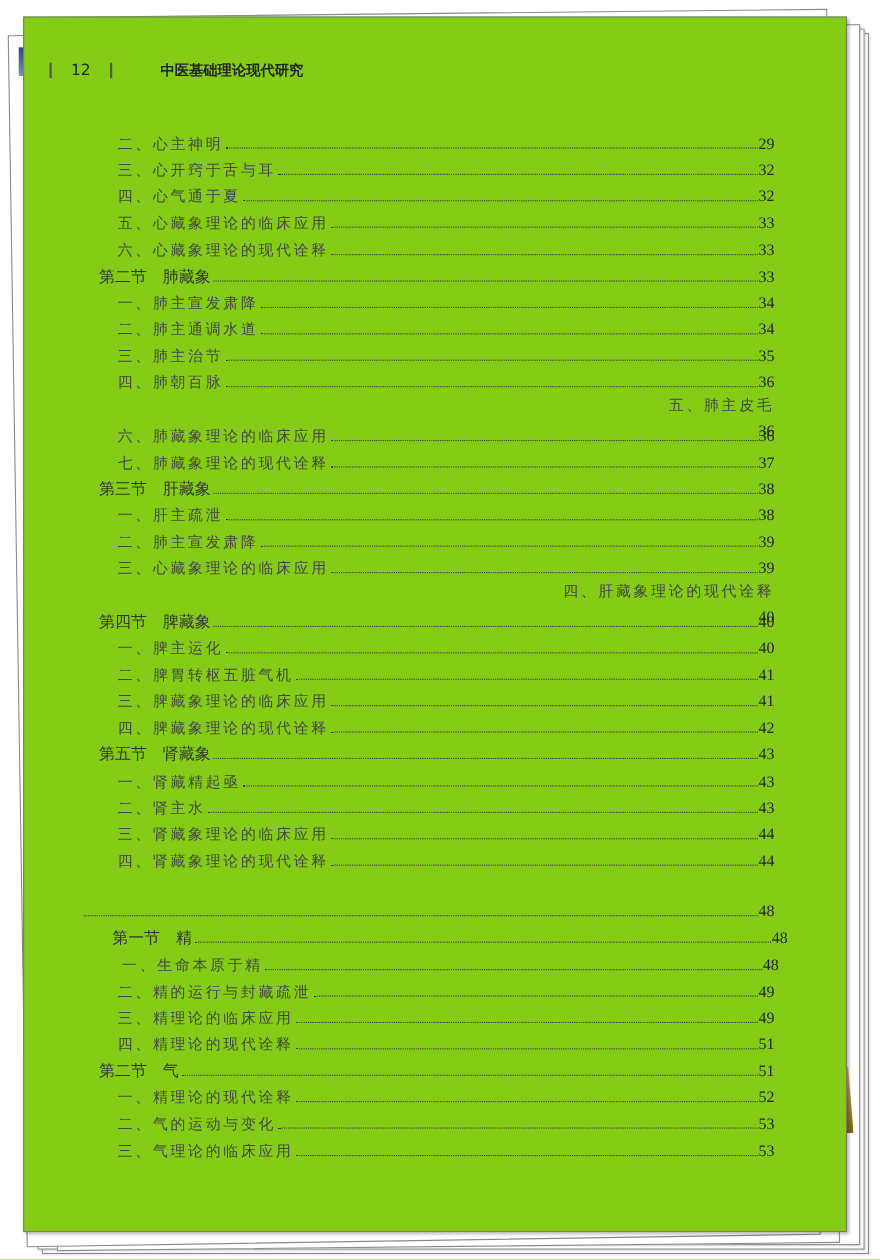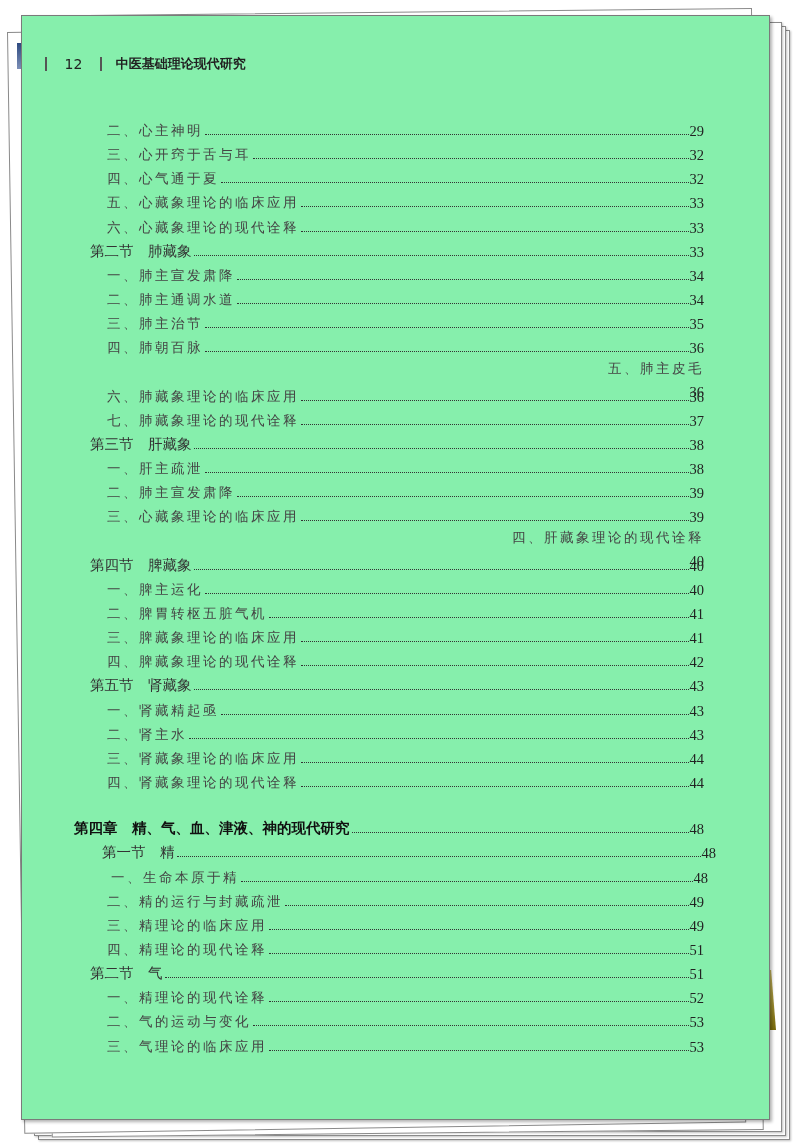--- a/index.html
+++ b/index.html
@@ -30,32 +30,32 @@
       position: absolute; left: 17px; top: 43px; width: 4px; height: 26px;
       background: linear-gradient(#2e4a80, #7d90b8);
     }
     .olive-strip {
       position: absolute; left: 769px; top: 970px; width: 7px; height: 60px;
       background: linear-gradient(#c8b860, #7a6b0c);
       clip-path: polygon(0 0, 30% 0, 100% 100%, 0 100%);
     }
     .main-page {
       position: absolute; left: 21px; top: 15px; width: 747px; height: 1103px;
-      background: #86efac; border: 1px solid #7a7a7a;
+      background: #84cc16; border: 1px solid #7a7a7a;
       box-shadow: 2px 2px 3px rgba(0,0,0,0.3);
     }
     .running-header {
       position: absolute; left: 23px; top: 38px; height: 20px;
       display: flex; align-items: center;
       font-family: "DejaVu Sans", "Liberation Sans", sans-serif;
       color: #222; font-size: 13px;
     }
     .bar { display: inline-block; width: 1.5px; height: 14px; background: #555; }
     .hdr-num { margin: 0 18px 0 18px; font-size: 14px; }
-    .hdr-title { margin-left: 14px; font-size: 13px; font-weight: bold; color: #222; }
+    .hdr-title { margin-left: 44px; font-size: 13px; font-weight: bold; color: #222; }
     .toc {
       position: absolute; left: 0; top: 102px; width: 747px;
     }
     .toc-row {
       position: absolute; left: 0; height: 22px;
       display: flex; align-items: flex-end;
       font-size: 13.5px; color: #444;
       white-space: nowrap;
     }
     .toc-row .label { flex: 0 0 auto; letter-spacing: 2.5px; }
@@ -227,21 +227,20 @@
         <span class="label">三、肾藏象理论的临床应用</span>
         <span class="leader"></span>
         <span class="page">44</span>
       </div>
       <div class="toc-row item" style="top: 652px; left: 85px; width: 597px;">
         <span class="label">四、肾藏象理论的现代诠释</span>
         <span class="leader"></span>
         <span class="page">44</span>
       </div>
       <div class="toc-row chapter" style="top: 698.2px; left: 52px; width: 630px;">
-        <span class="label">第四章　精、气、血、津液、神的现代研究</span>
         <span class="leader"></span>
         <span class="page">48</span>
       </div>
       <div class="toc-row section" style="top: 722.3px; left: 68px; width: 614px; margin-left: 12px;">
         <span class="label">第一节　精</span>
         <span class="leader"></span>
         <span class="page">48</span>
       </div>
       <div class="toc-row item" style="top: 746.5px; left: 89px; width: 597px;">
         <span class="label">一、生命本原于精</span>

